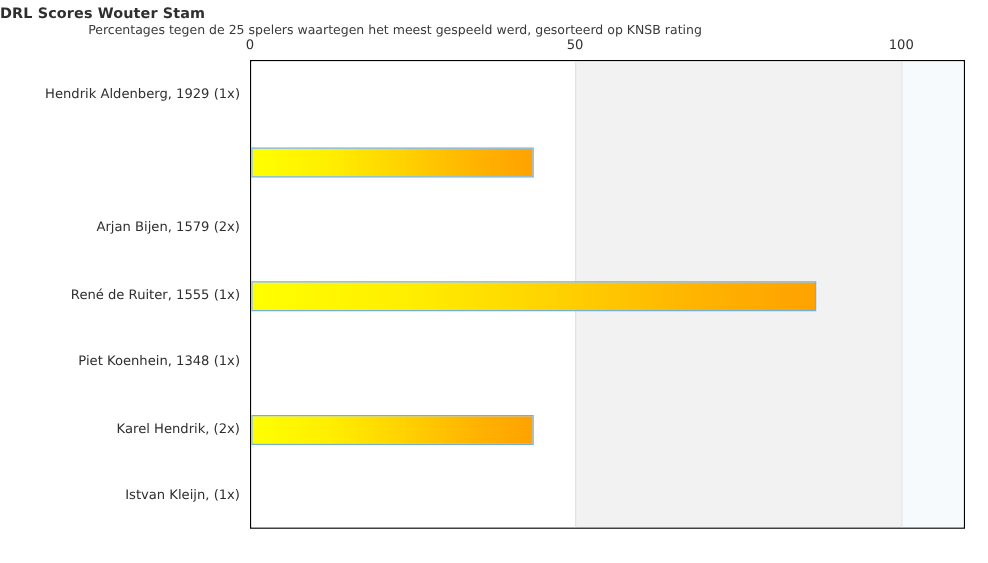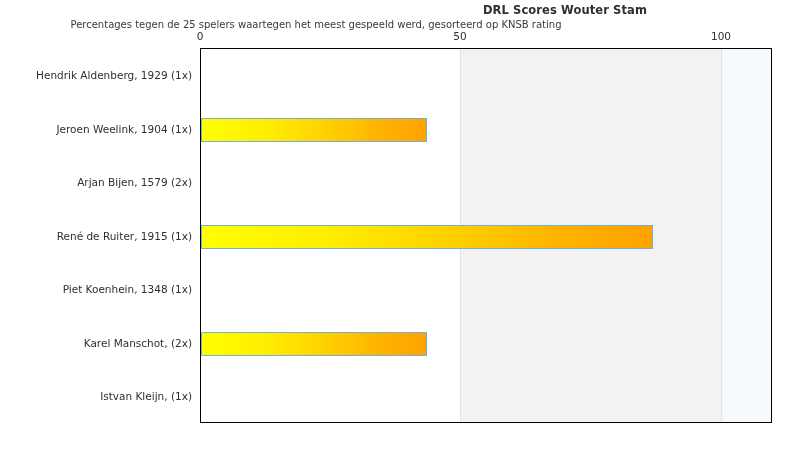--- a/index.html
+++ b/index.html
@@ -19,24 +19,24 @@
   #chart-root {
     position: absolute;
     left: 0; top: 0;
     width: 790px;
     height: 450px;
   }
 
   
   .chart-title {
     position: absolute;
-    left: 12px;
+    left: 0;
     top: 3px;
     width: 635px;
-    text-align: right;
+    text-align: left;
     font-size: 11.5px;
     font-weight: bold;
     color: #2f2f2f;
     letter-spacing: 0.1px;
     white-space: nowrap;
   }
   .chart-subtitle {
     position: absolute;
     left: 0;
     top: 19px;
@@ -136,25 +136,24 @@
   <div class="chart-title">DRL Scores Wouter Stam</div>
 
   <div class="chart-subtitle">Percentages tegen de 25 spelers waartegen het meest gespeeld werd, gesorteerd op KNSB rating</div>
 
   <div class="xtick-label" style="left:200px;">0</div>
   <div class="xtick-label" style="left:460px;">50</div>
   <div class="xtick-label" style="left:721px;">100</div>
 
   <div class="ylabels">
     <div class="ylabel" style="top:21px;margin-left:44px;">Hendrik Aldenberg, 1929 (1x)</div>
-    <div class="ylabel" style="top:75px;">Jeroen Weelink, 1904 (1x)</div>
     <div class="ylabel" style="top:128px;margin-left:26px;">Arjan Bijen, 1579 (2x)</div>
-    <div class="ylabel" style="top:182px;">René de Ruiter, 1915 (1x)</div>
+    <div class="ylabel" style="top:182px;">René de Ruiter, 1555 (1x)</div>
     <div class="ylabel" style="top:235px;margin-left:20px;">Piet Koenhein, 1348 (1x)</div>
-    <div class="ylabel" style="top:289px;">Karel Manschot,  (2x)</div>
+    <div class="ylabel" style="top:289px;">Karel Hendrik,  (2x)</div>
     <div class="ylabel" style="top:342px;">Istvan Kleijn,  (1x)</div>
   </div>
 
   <div class="plot-area">
     <div class="band band-0-50"></div>
     <div class="band band-50-100"></div>
     <div class="band band-100-up"></div>
 
     <div class="gridline" style="left:259px;"></div>
     <div class="gridline" style="left:520px;"></div>

